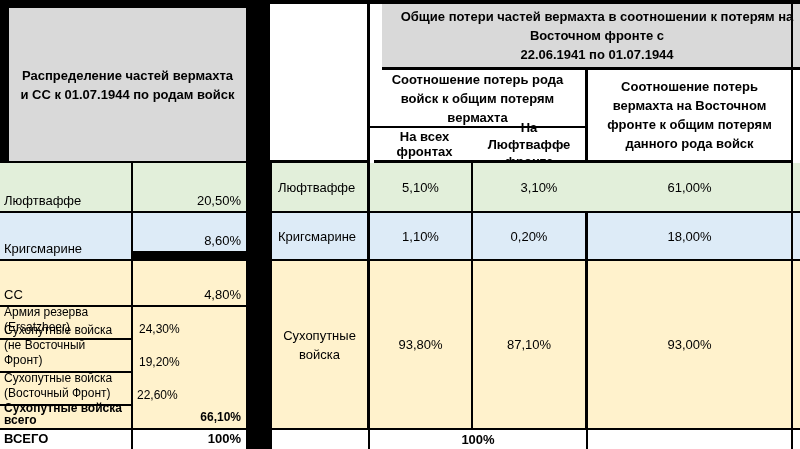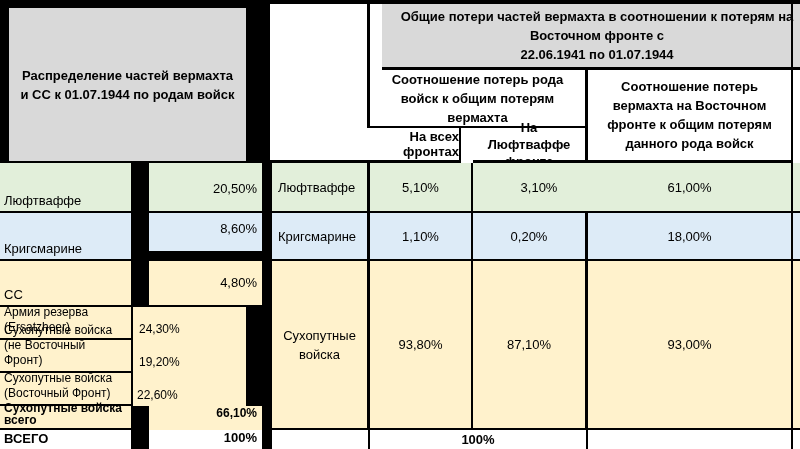--- a/index.html
+++ b/index.html
@@ -19,21 +19,21 @@
   .bg-blue  { background:#ddebf7; }
   .bg-yellow{ background:#fff2cc; }
   .bg-white { background:#ffffff; }
   .br2 { border-right-width:2px; }
   .br3 { border-right-width:3px; }
   .bb2 { border-bottom-width:2px; }
   .bb3 { border-bottom-width:3px; }
   .bl2 { border-left-width:2px; }
   .bold { font-weight:bold; }
   .bottom-left  { display:flex; align-items:flex-end; justify-content:flex-start; padding:3px 4px; }
-  .bottom-right { display:flex; align-items:flex-end; justify-content:flex-end; padding:15px 5px;margin-left:16px; }
+  .bottom-right { display:flex; align-items:flex-end; justify-content:flex-end; padding:3px 5px; }
   .center { display:flex; align-items:center; justify-content:center; text-align:center; }
   .vcenter-left { display:flex; align-items:center; padding-left:6px; }
   .small { font-size:12px; line-height:15px; }
   .tight { font-size:12px; line-height:12px; }
   .title { line-height:19px; }
 </style>
 </head>
 <body>
 
 <div class="abs" style="left:0;top:0;width:248px;height:449px;">
@@ -90,21 +90,21 @@
   <div class="abs cell bg-gray bb3 center bold title" style="left:112px;top:0;width:430px;height:66px;padding:0 4px;flex-direction:column;">
     <div>Общие потери частей вермахта в соотношении к потерям на Восточном фронте с</div>
     <div>22.06.1941 по 01.07.1944</div>
   </div>
   <div class="abs" style="left:521px;top:0;width:2px;height:66px;background:#000;"></div>
 
   <div class="abs cell bg-white br2 bb3 center bold title" style="left:318px;top:66px;width:205px;height:93px;padding:0 8px;">Соотношение потерь вермахта на Восточном фронте к общим потерям данного рода войск</div>
 
   <div class="abs cell bg-white br3 bb2 center bold title" style="left:100px;top:66px;width:218px;height:58px;padding:0 12px;">Соотношение потерь рода войск к общим потерям вермахта</div>
 
-  <div class="abs cell bg-white br2 bb3 center bold" style="left:88px;top:124px;width:103px;height:35px;text-align:right;">На всех фронтах</div>
+  <div class="abs cell bg-white br2 bb3 center bold" style="left:104px;top:124px;width:103px;height:35px;">На всех фронтах</div>
   <div class="abs cell bg-white br3 bb3 center bold" style="left:203px;top:124px;width:115px;height:35px;line-height:17px;padding:0 14px;">На Люфтваффе фронте</div>
 
   <div>
     <div class="abs cell bg-green bl2 br3 bb2 vcenter-left" style="left:0;top:159px;width:100px;height:50px;">Люфтваффе</div>
     <div class="abs cell bg-green br2 bb2 center" style="left:100px;top:159px;width:103px;height:50px;">5,10%</div>
     <div class="abs cell bg-green br3 bb2 center" style="left:203px;top:159px;width:135px;height:50px;">3,10%</div>
     <div class="abs cell bg-green br2 bb2 center" style="left:318px;top:159px;width:205px;height:50px;">61,00%</div>
     <div class="abs cell bg-green bb2" style="left:523px;top:159px;width:7px;height:50px;"></div>
   </div>
 

